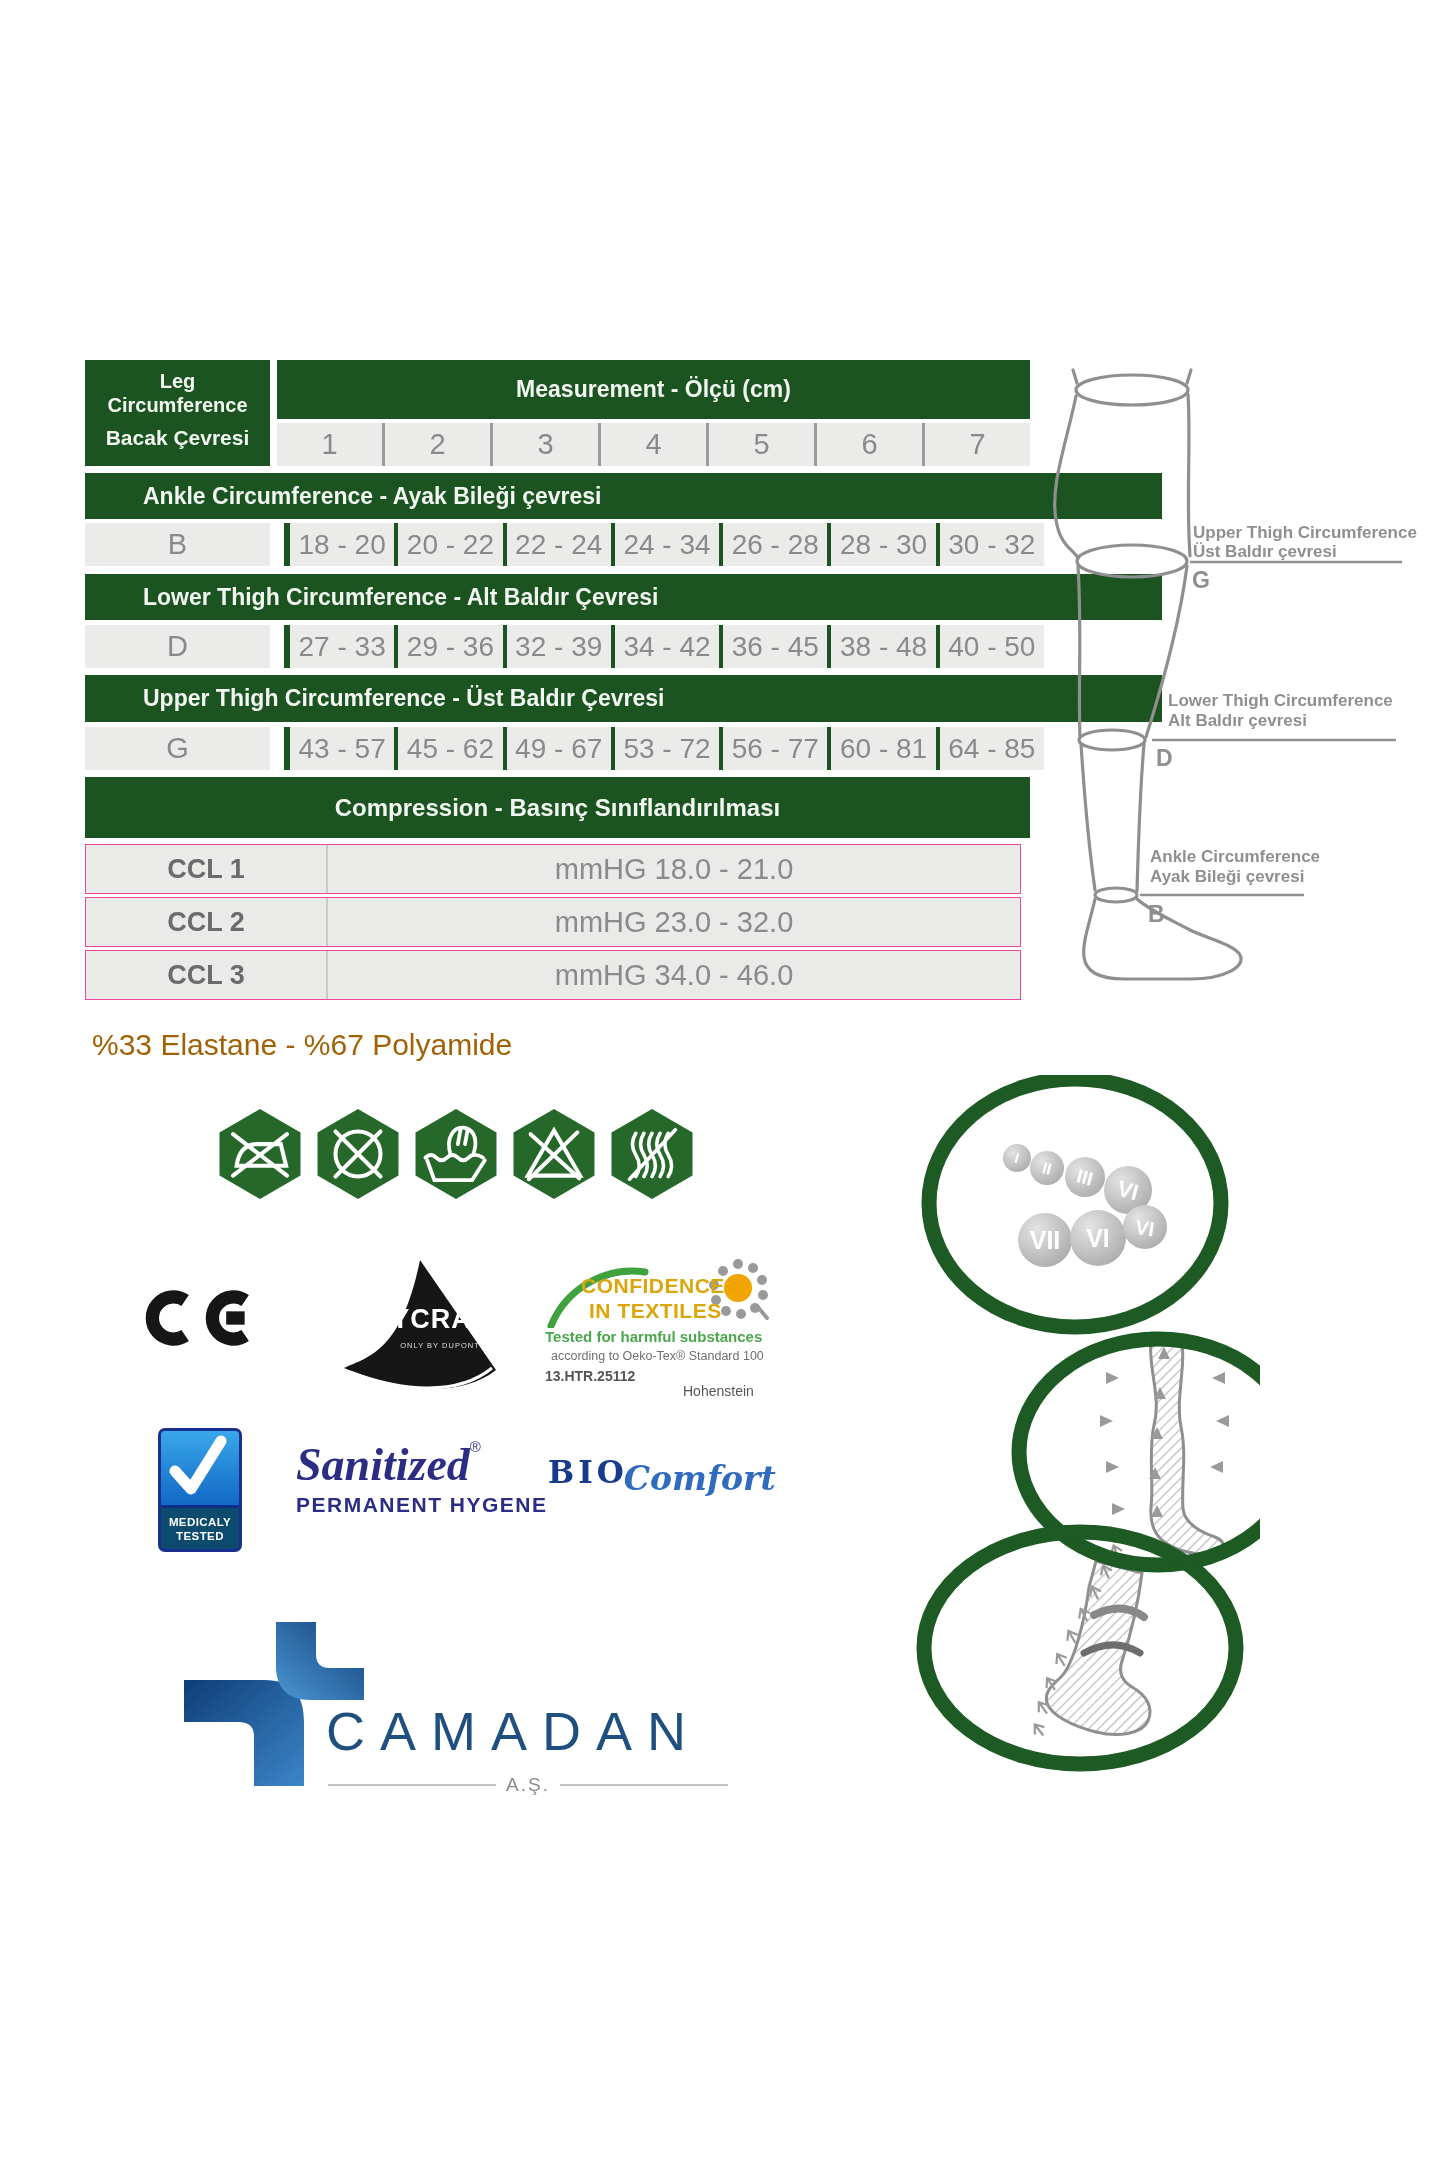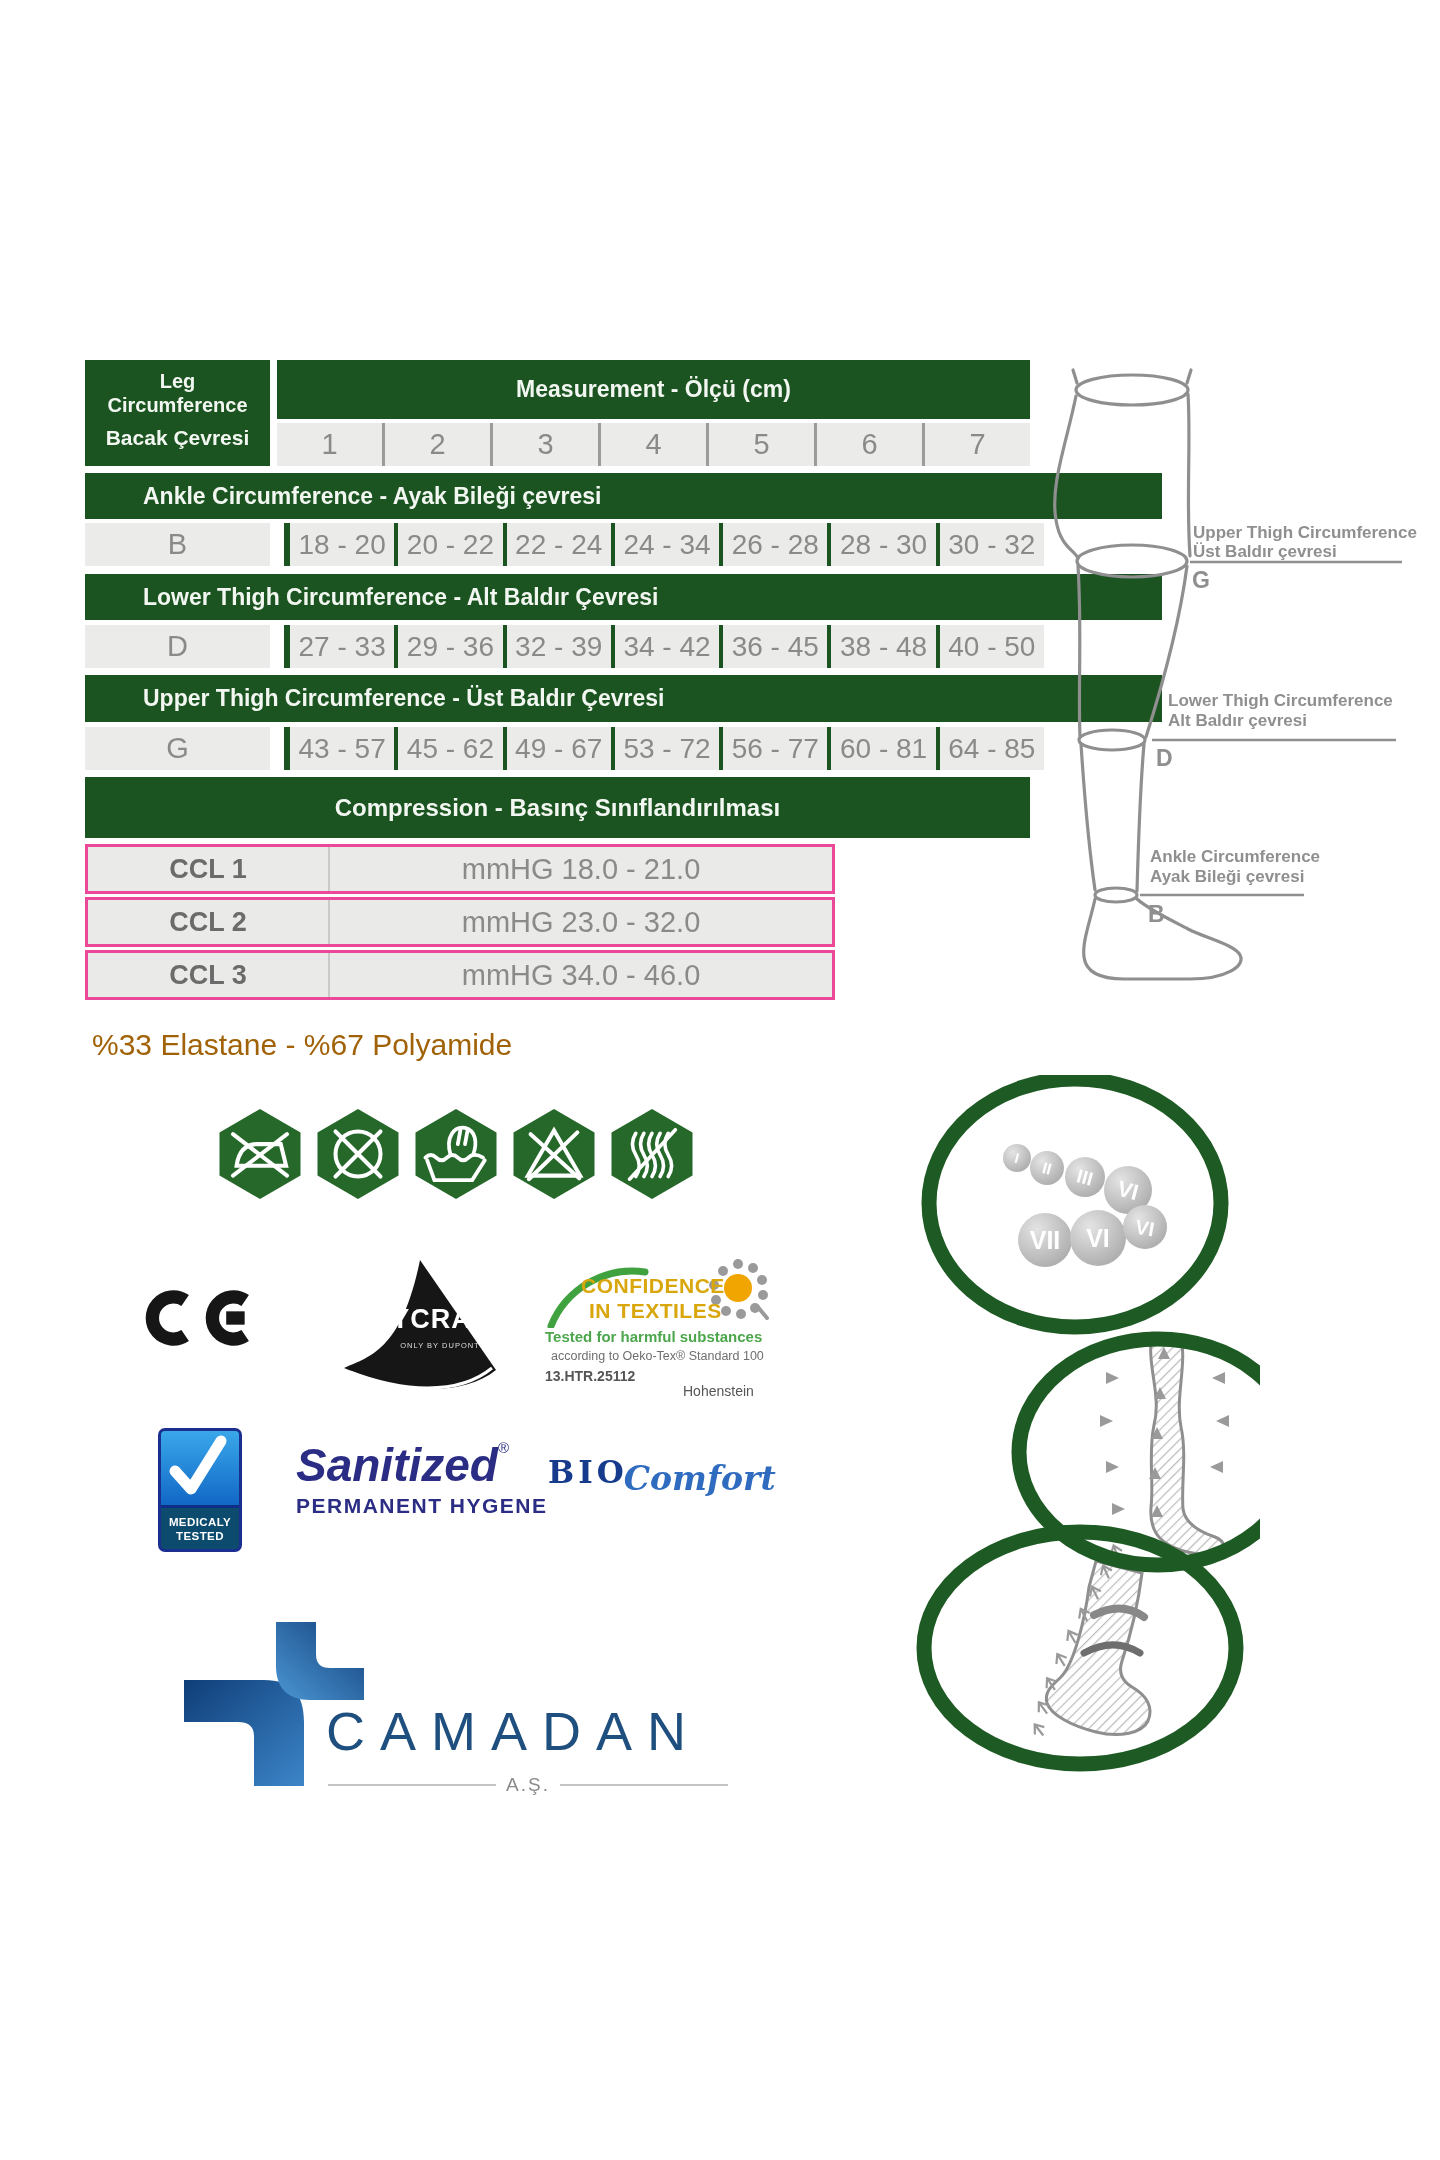--- a/index.html
+++ b/index.html
@@ -21,22 +21,22 @@
   .band{left:85px;top:0;width:1077px;height:46px;display:flex;align-items:center;
         padding-left:58px;box-sizing:border-box;font-weight:bold;font-size:23px;}
   .lettercell{left:85px;width:185px;height:43px;background:#EBEBE9;color:#8A8A8A;font-size:29px;
               display:flex;align-items:center;justify-content:center;}
   .valrow{left:284px;width:760px;height:43px;display:flex;}
   .valrow .cell{flex:1;background:#EBEBE9;color:#8A8A8A;font-size:28px;display:flex;
                 align-items:center;justify-content:center;border-left:4px solid #1B5420;}
   .valrow .cell:first-child{border-left-width:6px;}
   .compband{left:85px;top:777px;width:945px;height:61px;display:flex;align-items:center;
             justify-content:center;font-weight:bold;font-size:24px;}
-  .comprow{left:85px;width:750px;height:50px;display:flex;background:#EAEAE8;
-           border:3px solid #ec4899;box-sizing:border-box;}
+  .comprow{left:85px;width:936px;height:50px;display:flex;background:#EAEAE8;
+           border:1px solid #ec4899;box-sizing:border-box;}
   .comprow .lab{width:240px;display:flex;align-items:center;justify-content:center;
                 font-weight:bold;color:#6B6B6B;font-size:27px;border-right:2px solid #C9C9C7;}
   .comprow .val{flex:1;display:flex;align-items:center;justify-content:center;
                 color:#8A8A8A;font-size:29px;}
   .material{left:92px;top:1028px;color:#a16207;font-size:30px;}
 
   
   .careicons{left:215px;top:1106px;display:flex;gap:8px;}
 
   
@@ -50,21 +50,21 @@
   .oeko .inst{position:absolute;left:138px;top:121px;color:#555;font-size:14px;font-weight:normal;}
 
   
   .medical{left:158px;top:1428px;width:84px;height:124px;border:3px solid #1A2F8E;border-radius:7px;
            box-sizing:border-box;overflow:hidden;background:#0c4a6e;}
   .medical .top{height:74px;background:linear-gradient(180deg,#3AA7EA,#1168C5);position:relative;}
   .medical .bot{height:44px;border-top:3px solid #0D2D86;color:#fff;font-weight:bold;font-size:11.5px;
                 text-align:center;line-height:1.25;padding-top:7px;letter-spacing:.4px;}
 
   .sanitized{left:296px;top:1438px;color:#2B2D85;}
-  .sanitized .name{font-family:Liberation Sans, sans-serif;font-style:italic;font-weight:bold;font-size:46px;}
+  .sanitized .name{font-family:Liberation Serif, serif;font-style:italic;font-weight:bold;font-size:46px;}
   .sanitized .reg{font-size:15px;vertical-align:28px;}
   .sanitized .tag{font-size:21px;font-weight:bold;letter-spacing:1.5px;margin-top:2px;}
 
   .biocomfort{left:548px;top:1452px;white-space:nowrap;}
   .biocomfort .bio{font-family:"DejaVu Serif",serif;font-weight:bold;font-size:31px;
                    letter-spacing:4px;color:#173B8C;}
   .biocomfort .comfort{font-family:"DejaVu Serif",serif;font-style:italic;font-weight:bold;
                        font-size:33px;color:#2F6BBF;position:relative;top:7px;left:-4px;}
 
   

